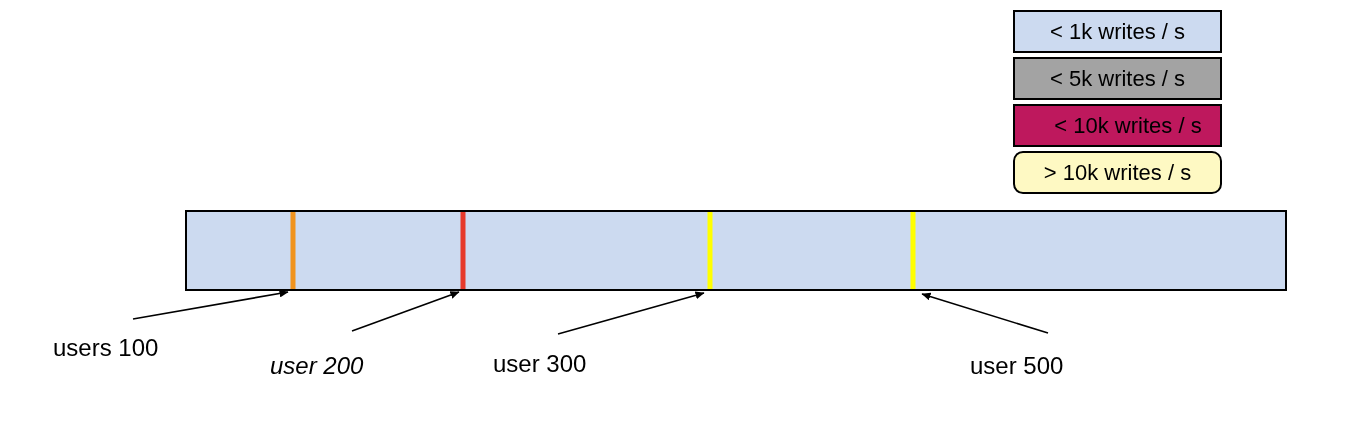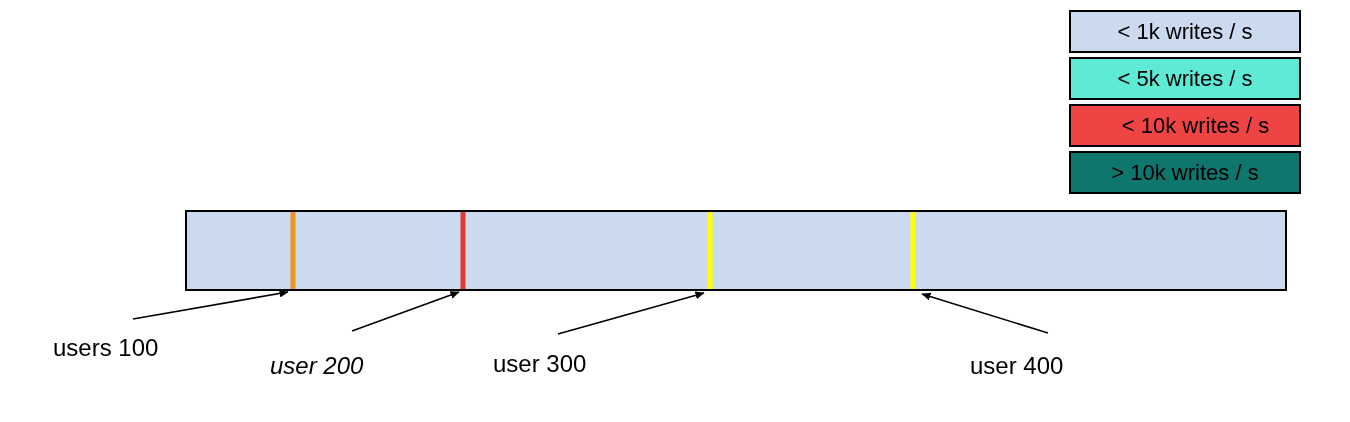--- a/index.html
+++ b/index.html
@@ -4,21 +4,21 @@
 <style>
   html,body{margin:0;padding:0;background:#fff;}
   .canvas{
     position:relative;width:1350px;height:422px;background:#ffffff;
     font-family:"Liberation Sans", sans-serif;color:#000;overflow:hidden;
   }
   .diagram-title{
     position:absolute;left:200px;top:147px;font-size:23px;line-height:28px;
   }
   .legend{
-    position:absolute;left:1069px;top:10px;width:232px;
+    position:absolute;left:1013px;top:10px;width:209px;
   }
   .legend-row{
     box-sizing:border-box;height:43px;margin-bottom:4px;
     border:2px solid #000;text-align:center;
     font-size:22px;line-height:39px;
   }
   .legend-row:last-child{margin-bottom:0;}
   .users-bar{
     position:absolute;left:185px;top:210px;width:1102px;height:81px;
     box-sizing:border-box;border:2px solid #000;
@@ -36,27 +36,27 @@
 </head>
 <body>
 
 <div class="canvas">
 
 
   <div class="legend">
     <div class="legend-row" style="background-color: rgb(204, 218, 240);">
       <span>&lt; 1k writes / s</span>
     </div>
-    <div class="legend-row" style="background-color: #5eead4;">
+    <div class="legend-row" style="background-color: #a3a3a3;">
       <span>&lt; 5k writes / s</span>
     </div>
-    <div class="legend-row" style="background-color: #ef4444; padding-left: 21px;">
+    <div class="legend-row" style="background-color: #be185d; padding-left: 21px;">
       <span>&lt; 10k writes / s</span>
     </div>
-    <div class="legend-row" style="background-color: #0f766e;">
+    <div class="legend-row" style="background-color: #fef9c3; border-radius: 10px;">
       <span>&gt; 10k writes / s</span>
     </div>
   </div>
 
   <div class="users-bar" style="background-color: rgb(204, 218, 240);">
     <div class="shard-marker" style="background-color: rgb(240, 147, 30); left: 9.65%;"></div>
     <div class="shard-marker" style="background-color: rgb(230, 57, 43); left: 25.1%;"></div>
     <div class="shard-marker" style="background-color: rgb(255, 255, 0); left: 47.6%;"></div>
     <div class="shard-marker" style="background-color: rgb(255, 255, 0); left: 66.1%;"></div>
   </div>
@@ -69,15 +69,15 @@
     </defs>
     <line x1="133" y1="319" x2="288" y2="292" stroke="#000" stroke-width="1.6" marker-end="url(#ah)"></line>
     <line x1="352" y1="331" x2="459" y2="292" stroke="#000" stroke-width="1.6" marker-end="url(#ah)"></line>
     <line x1="558" y1="334" x2="704" y2="293" stroke="#000" stroke-width="1.6" marker-end="url(#ah)"></line>
     <line x1="1048" y1="333" x2="922" y2="294" stroke="#000" stroke-width="1.6" marker-end="url(#ah)"></line>
   </svg>
 
   <div id="lbl-0" class="user-label">users 100</div>
   <div id="lbl-1" class="user-label">user 200</div>
   <div id="lbl-2" class="user-label">user 300</div>
-  <div id="lbl-3" class="user-label">user 400</div>
+  <div id="lbl-3" class="user-label">user 500</div>
 
 </div>
 
 </body></html>

